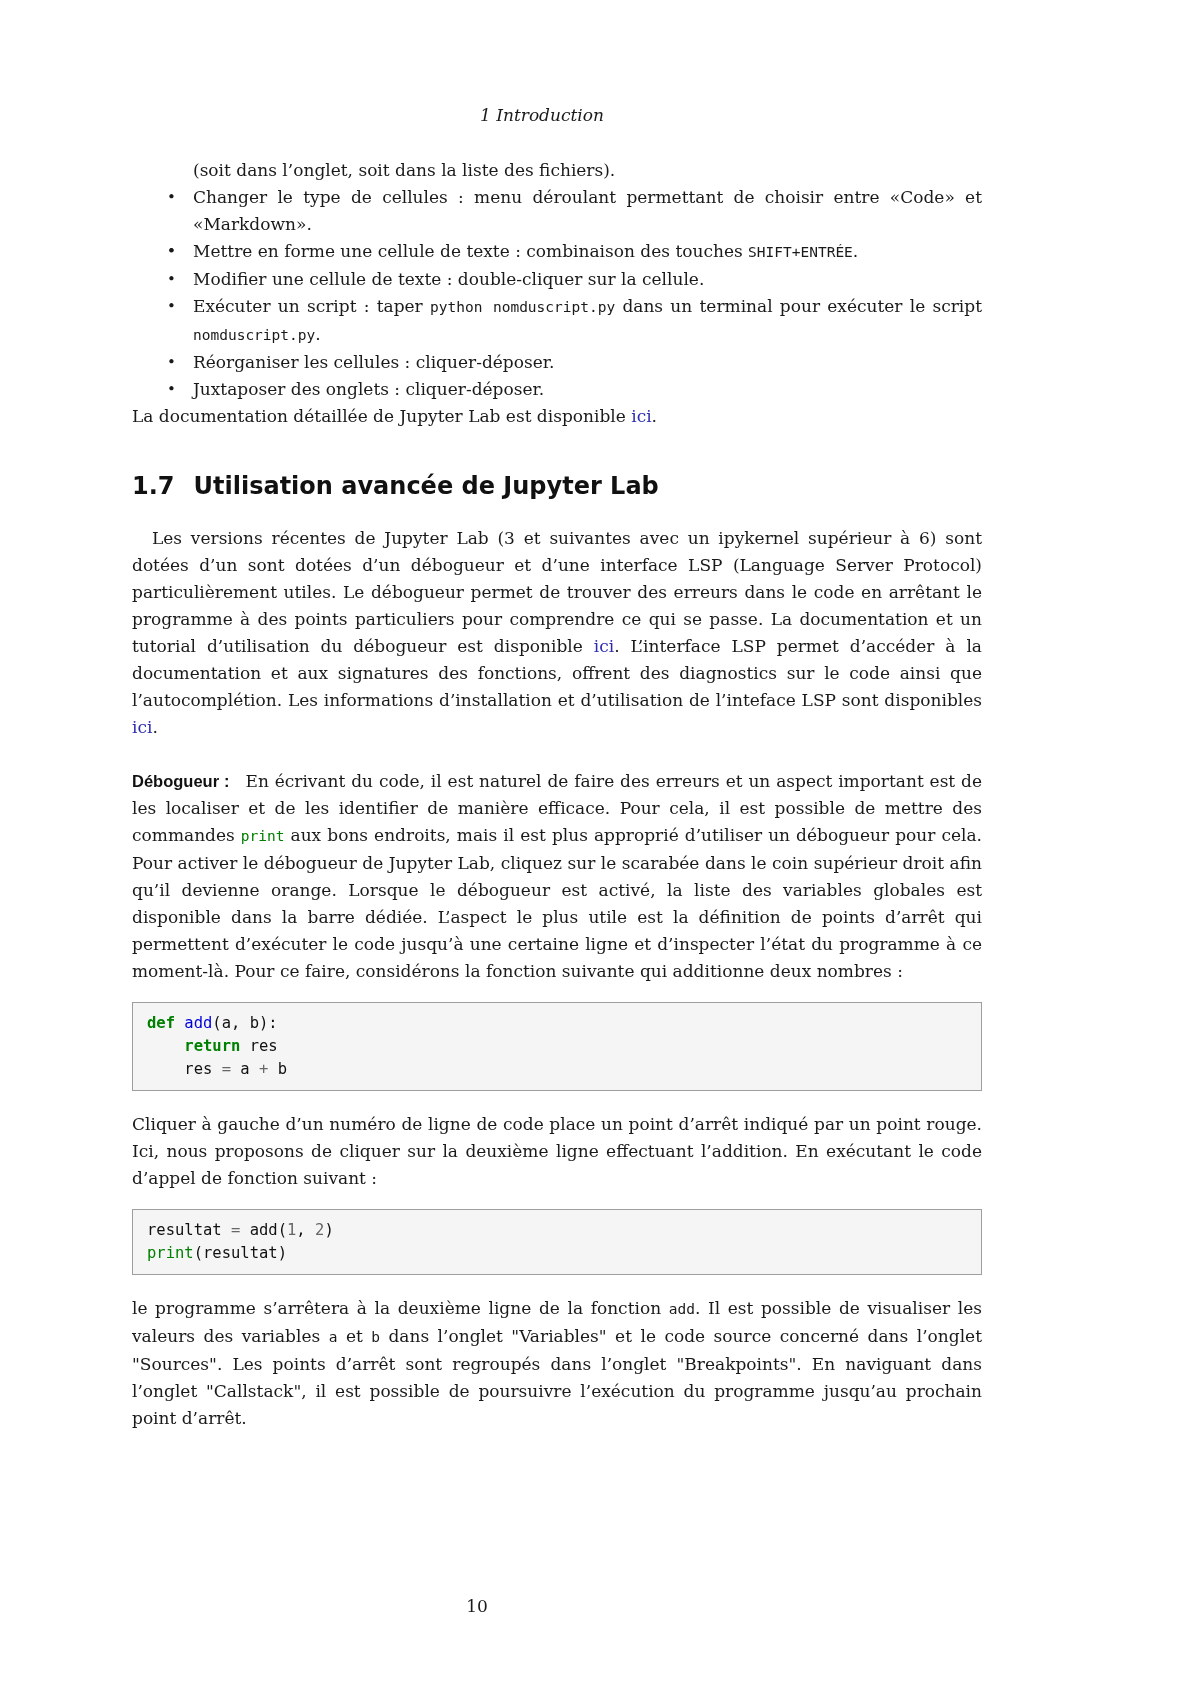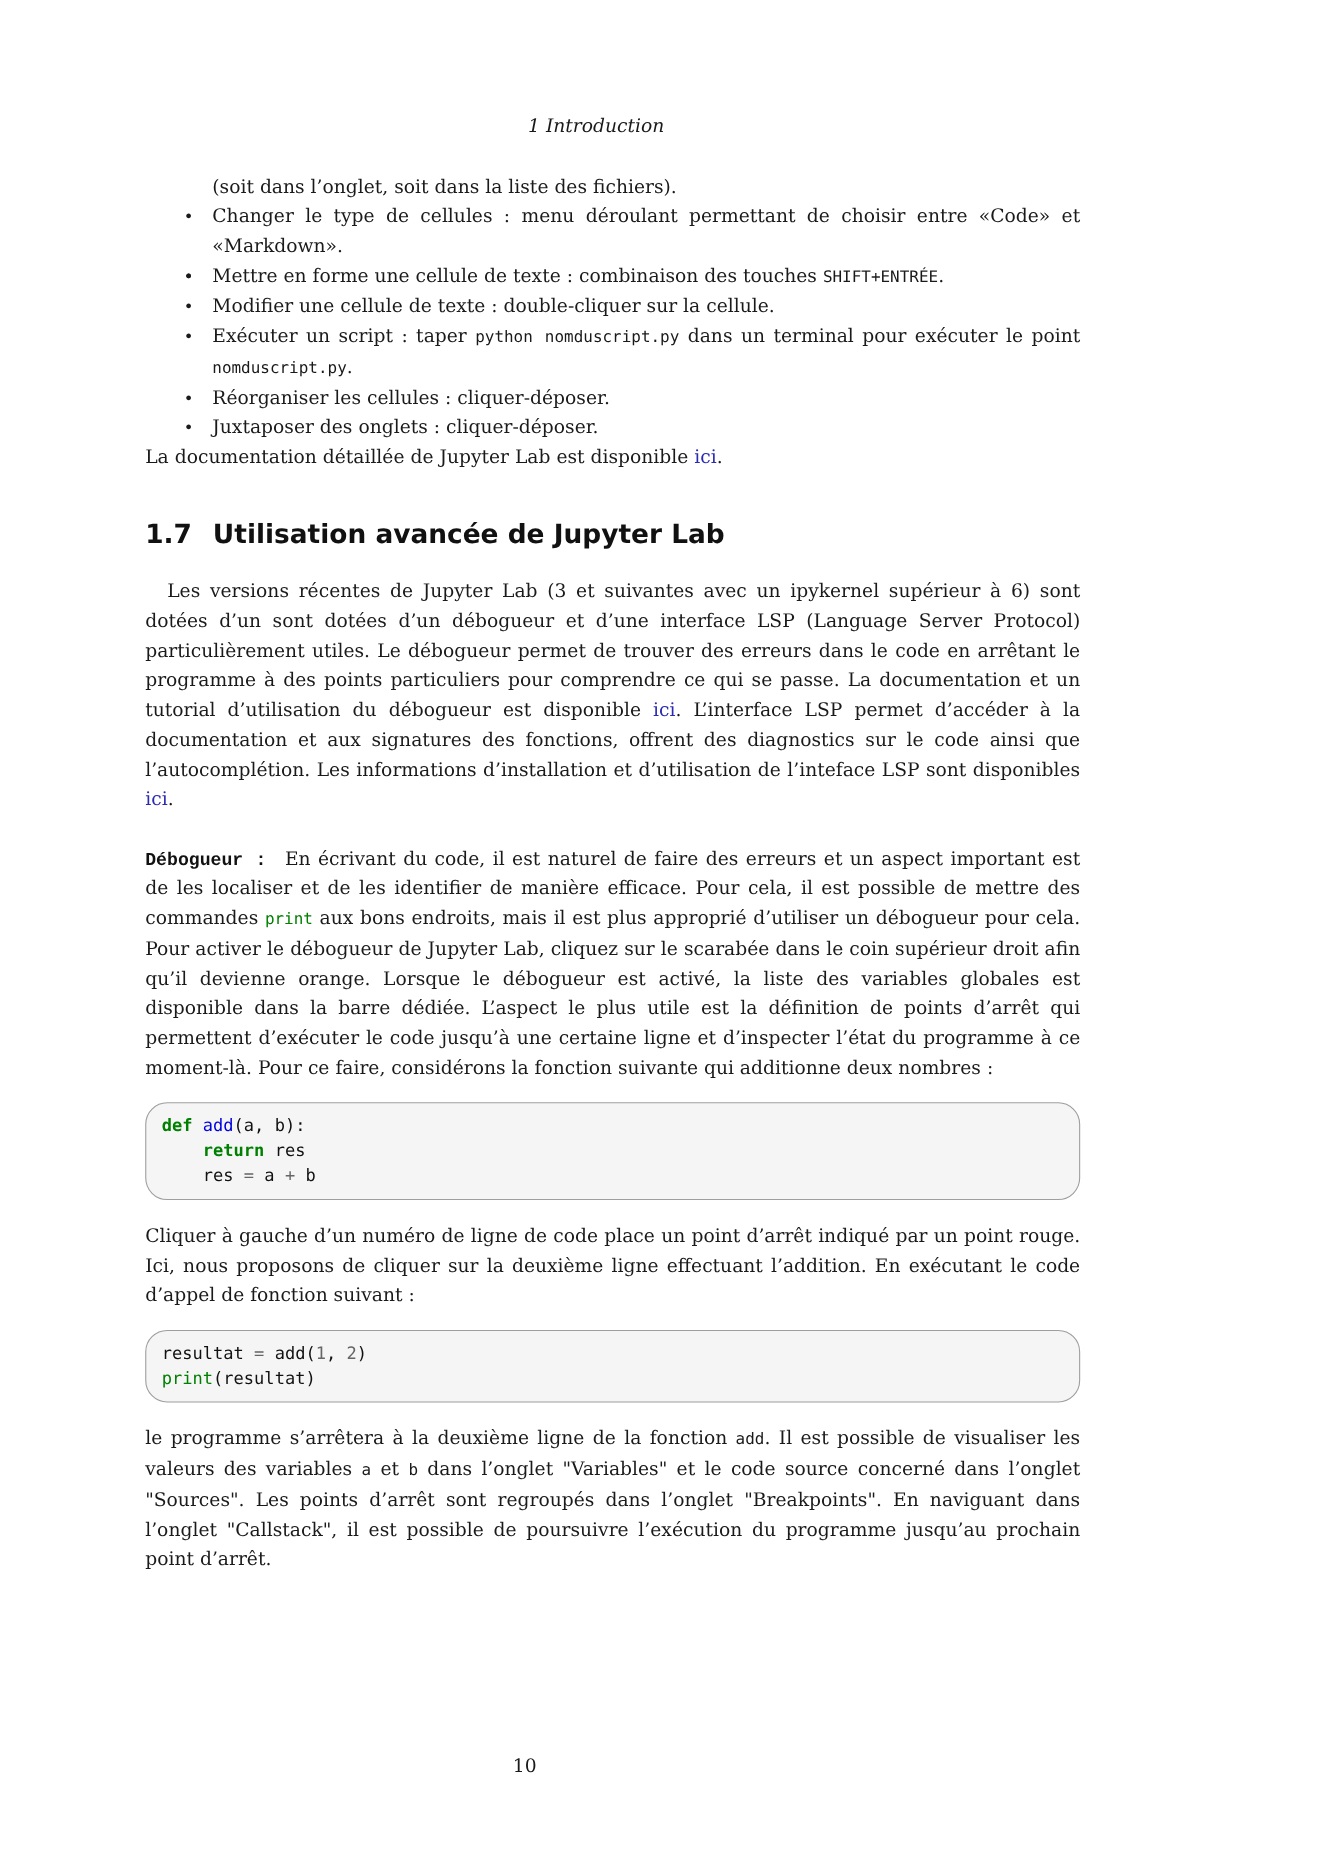--- a/index.html
+++ b/index.html
@@ -26,30 +26,30 @@
     font-size:24px;line-height:30px;font-weight:bold;color:#111;
     margin:41px 0 0 0;text-align:left;letter-spacing:0;
   }
   h2.section .sec-num{margin-right:19px;}
   p{margin:0;}
   .para1{margin-top:24px;text-indent:20px;}
   .para-debugger{margin-top:27px;}
   .para-cliquer{margin-top:20px;}
   .para-final{margin-top:20px;}
   .seg-bs{
-    font-family:Liberation Mono, monospace;
+    font-family:Liberation Sans, sans-serif;
     font-weight:bold;font-size:16.5px;margin-right:10px;color:#111;
   }
   .seg-m{font-family:"DejaVu Sans Mono","Liberation Mono",monospace;font-size:14.5px;}
   .seg-mg{font-family:"DejaVu Sans Mono","Liberation Mono",monospace;font-size:14.5px;color:var(--kw,#008000);}
   a.seg-l{color:var(--link,#2b2bb2);text-decoration:none;cursor:pointer;}
   .codebox{
     background:var(--codebg,#f5f5f5);
     border:1.5px solid var(--codeborder,#9e9e9e);
-    border-radius:20px;
+    border-radius:0;
     padding:9px 14px;
     margin:17px 0 0 0;
     font-family:"DejaVu Sans Mono","Liberation Mono",monospace;
     font-size:15.5px;line-height:23px;text-align:left;
   }
   .code-line{white-space:pre;}
   .seg-kw{color:var(--kw,#008000);font-weight:bold;}
   .seg-nb{color:var(--kw,#008000);}
   .seg-fn{color:var(--fn,#0000e0);}
   .seg-op{color:var(--op,#666666);}
@@ -67,21 +67,21 @@
 
 <div class="content">
 
   <div class="continuation"><span class="seg-n">(soit dans l’onglet, soit dans la liste des fichiers).</span></div>
 
   <ul class="bullets">
       <li><span class="bullet-dot">•</span><span><span class="seg-n">Changer le type de cellules : menu déroulant permettant de choisir entre «Code» et «Markdown».</span></span></li>
       <li><span class="bullet-dot">•</span></li>
       <li><span class="bullet-dot">•</span><span><span class="seg-n">Mettre en forme une cellule de texte : combinaison des touches </span><span class="seg-m">SHIFT+ENTRÉE</span><span class="seg-n">.</span></span></li>
       <li><span class="bullet-dot">•</span><span><span class="seg-n">Modifier une cellule de texte : double-cliquer sur la cellule.</span></span></li>
-      <li><span class="bullet-dot">•</span><span><span class="seg-n">Exécuter un script : taper </span><span class="seg-m">python nomduscript.py</span><span class="seg-n"> dans un terminal pour exécuter le point </span><span class="seg-m">nomduscript.py</span><span class="seg-n">.</span></span></li>
+      <li><span class="bullet-dot">•</span><span><span class="seg-n">Exécuter un script : taper </span><span class="seg-m">python nomduscript.py</span><span class="seg-n"> dans un terminal pour exécuter le script </span><span class="seg-m">nomduscript.py</span><span class="seg-n">.</span></span></li>
       <li><span class="bullet-dot">•</span><span><span class="seg-n">Réorganiser les cellules : cliquer-déposer.</span></span></li>
       <li><span class="bullet-dot">•</span><span><span class="seg-n">Juxtaposer des onglets : cliquer-déposer.</span></span></li>
     </ul>
 
   <p class="doc-line"><span class="seg-n">La documentation détaillée de Jupyter Lab est disponible </span><a class="seg-l">ici</a><span class="seg-n">.</span></p>
 
   <h2 class="section">
     <span class="sec-num">1.7</span><span>Utilisation avancée de Jupyter Lab</span>
   </h2>
 

